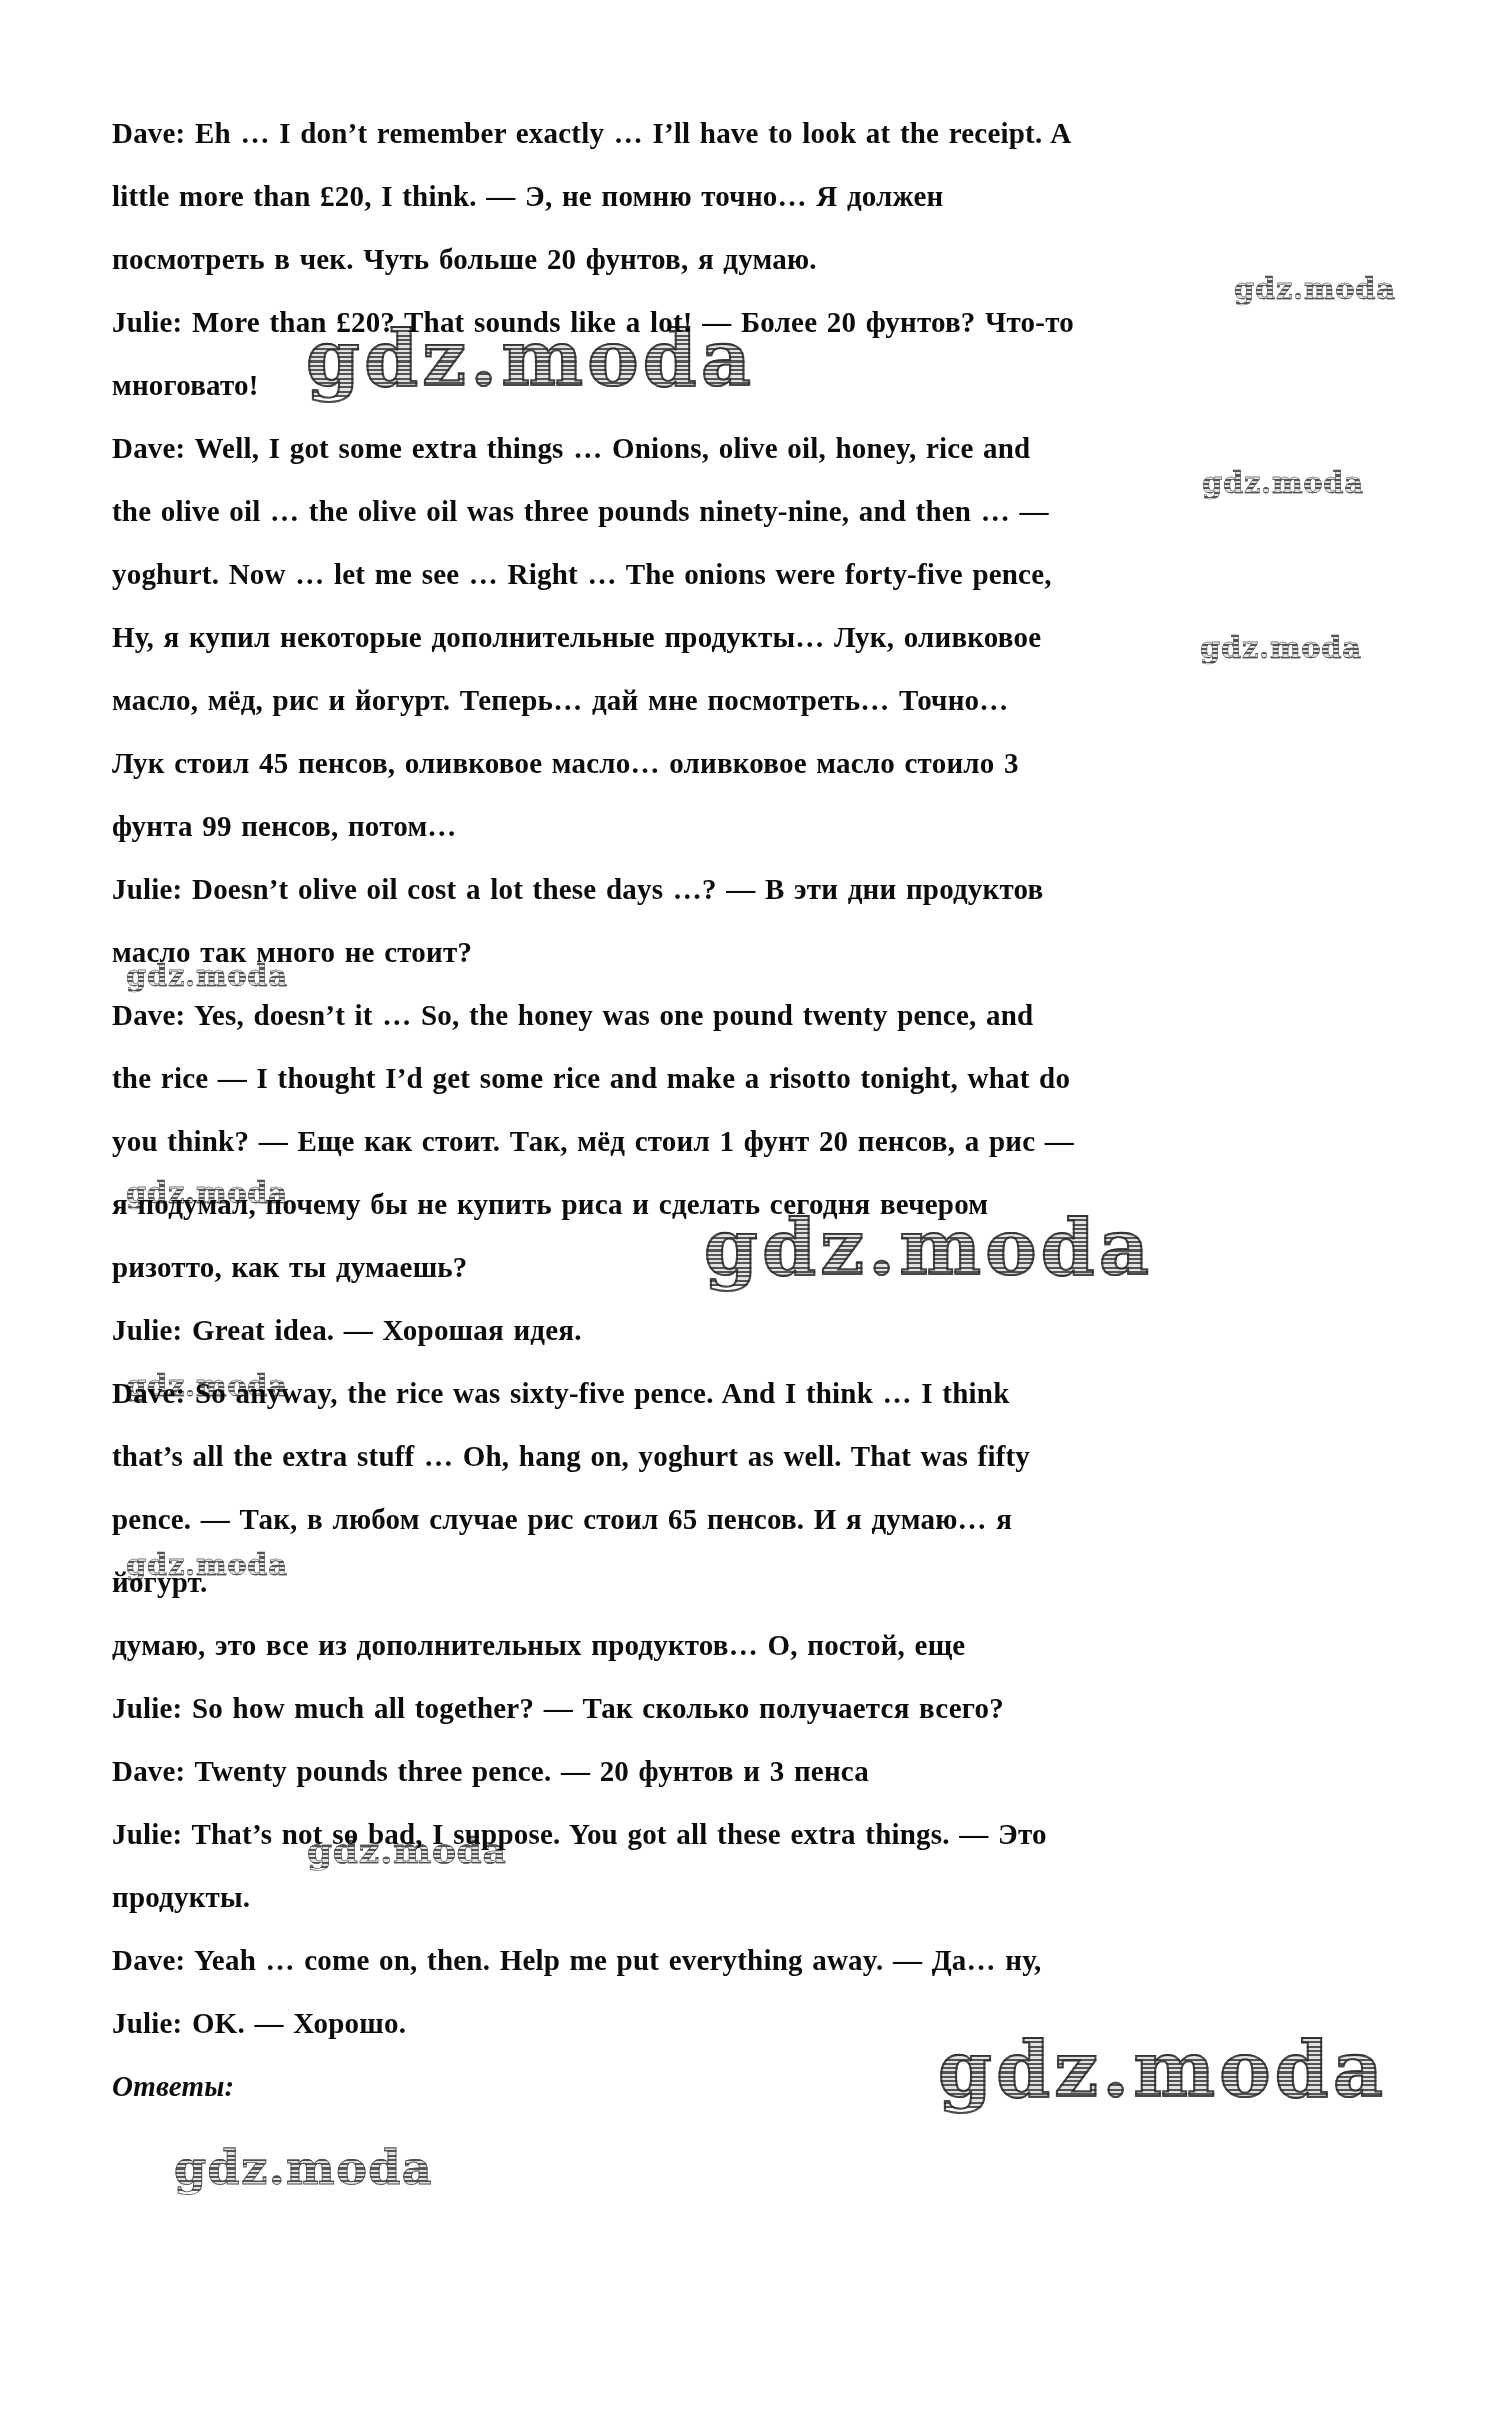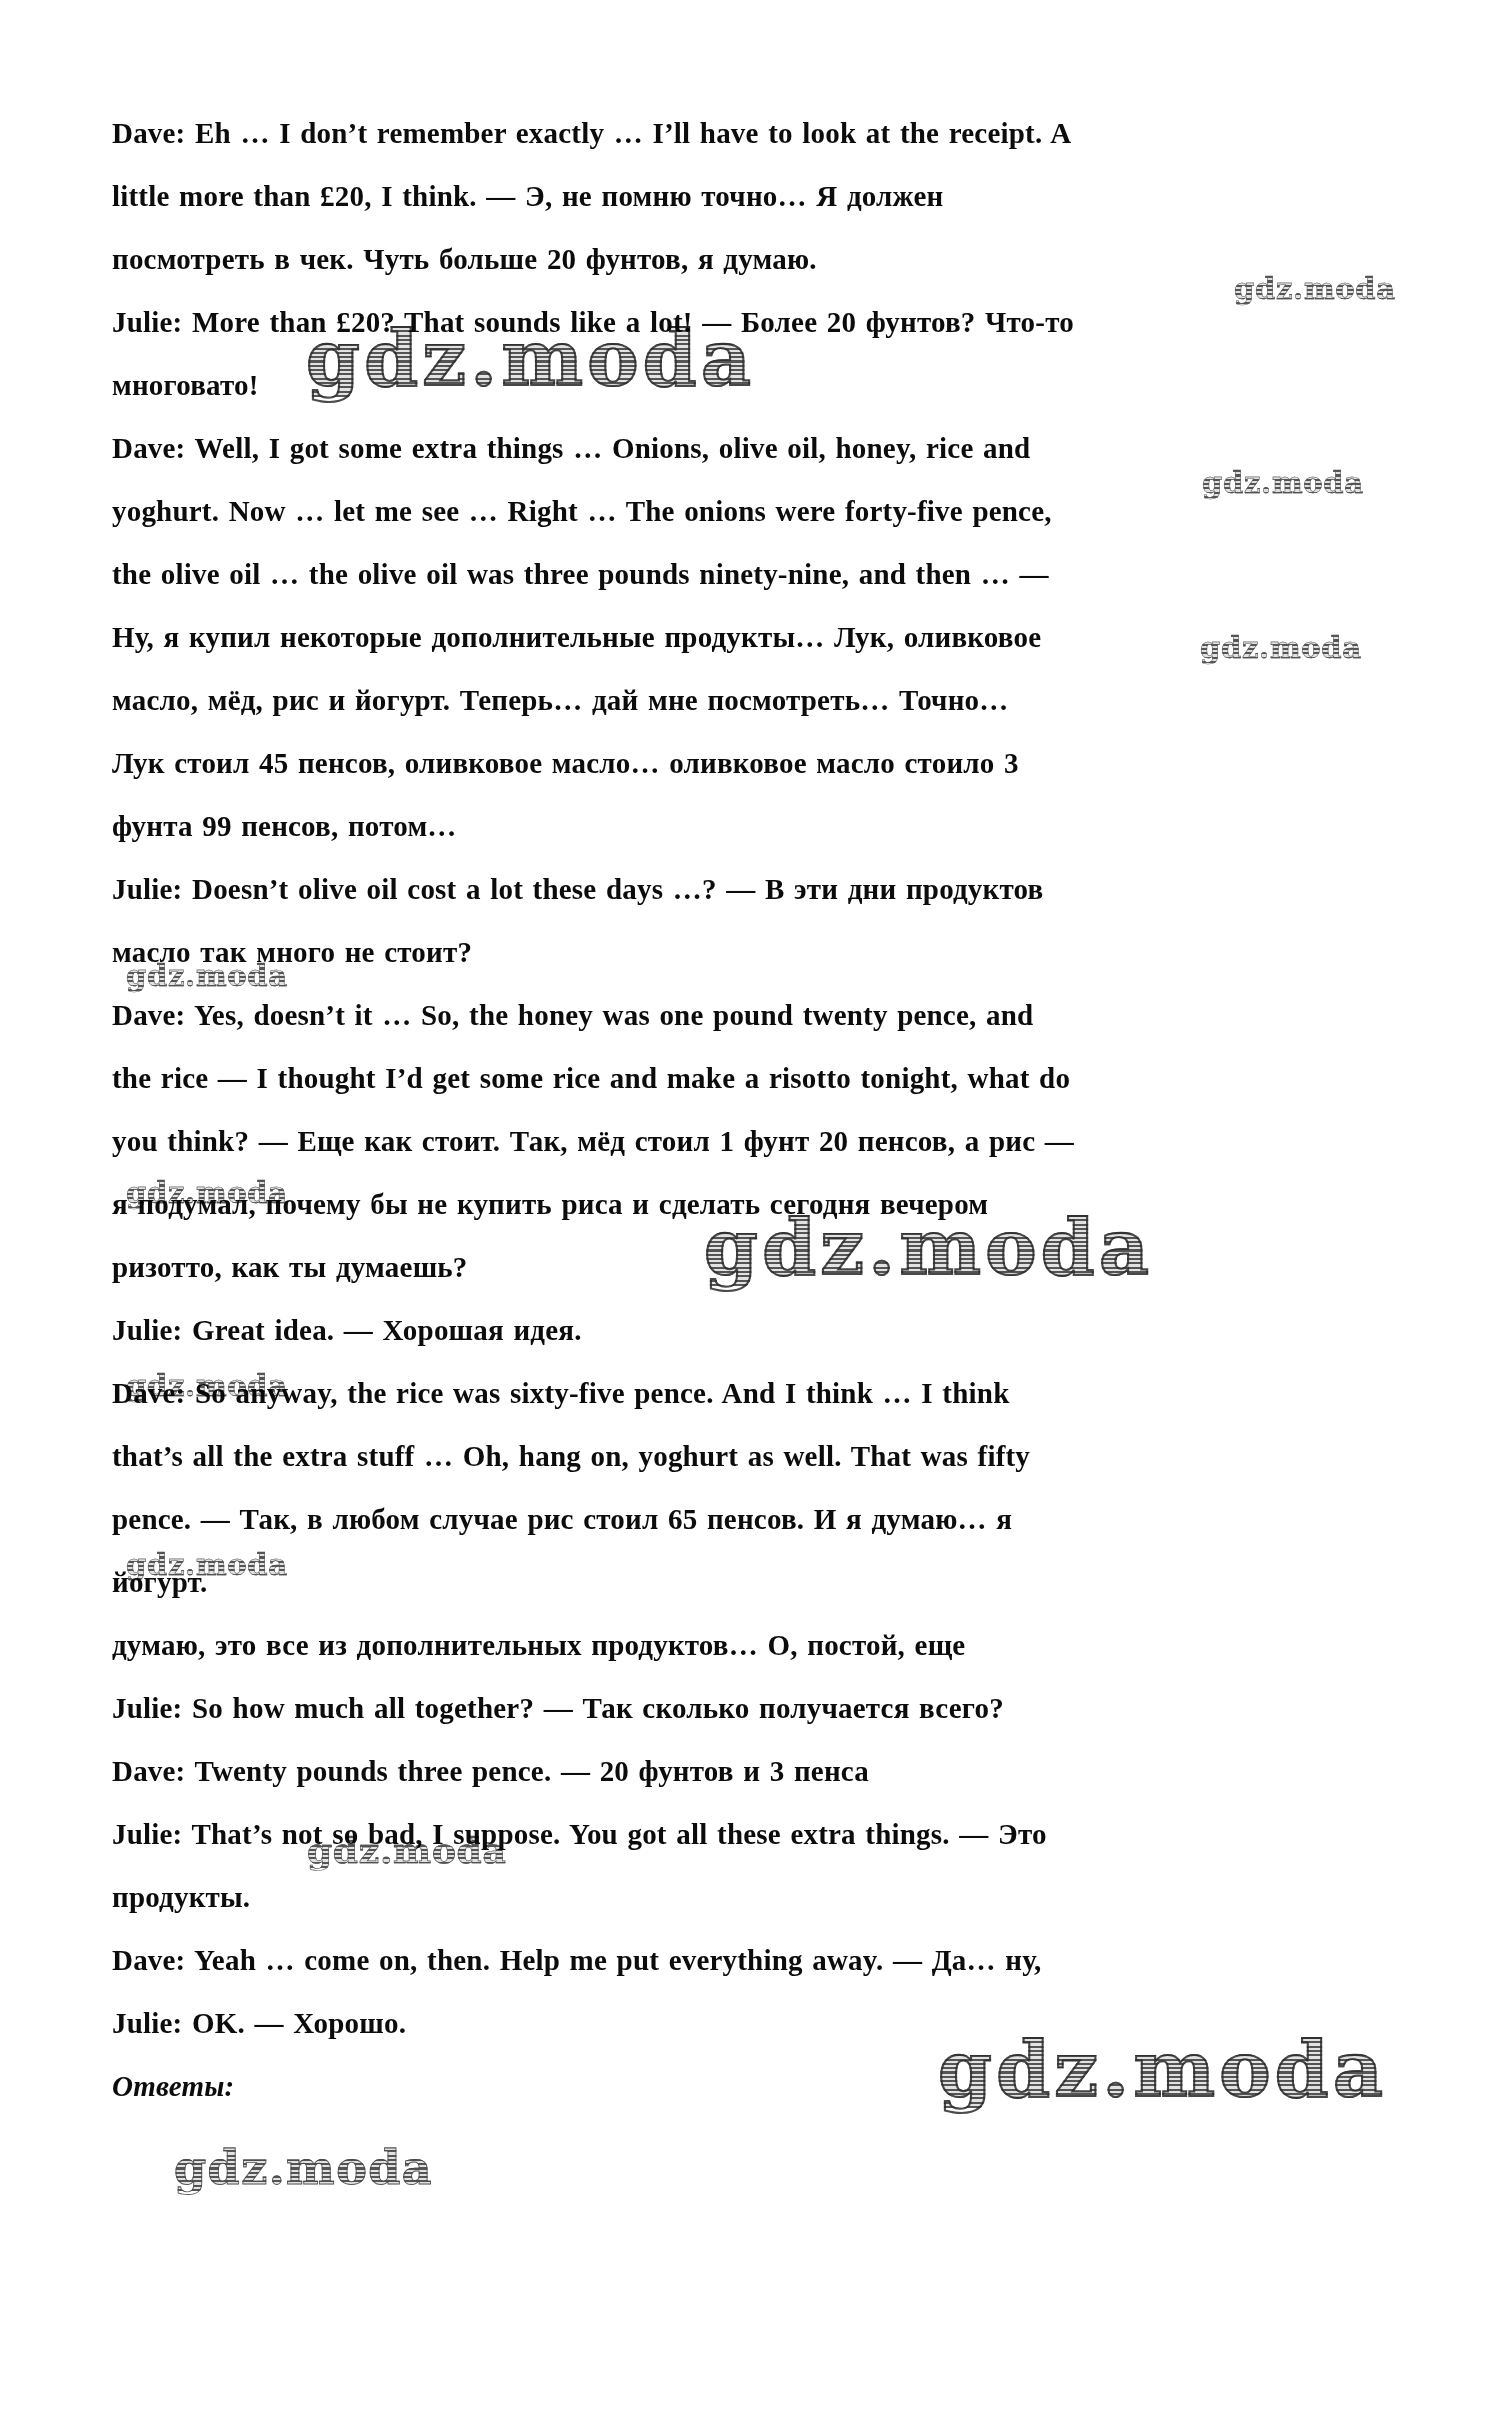--- a/index.html
+++ b/index.html
@@ -98,22 +98,22 @@
 
 <div class="page">
 
   <div class="textblock">
     <div class="ln">Dave: Eh … I don’t remember exactly … I’ll have to look at the receipt. A</div>
     <div class="ln">little more than £20, I think. — Э, не помню точно… Я должен</div>
     <div class="ln">посмотреть в чек. Чуть больше 20 фунтов, я думаю.</div>
     <div class="ln">Julie: More than £20? That sounds like a lot! — Более 20 фунтов? Что-то</div>
     <div class="ln">многовато!</div>
     <div class="ln">Dave: Well, I got some extra things … Onions, olive oil, honey, rice and</div>
+    <div class="ln">the olive oil … the olive oil was three pounds ninety-nine, and then … —</div>
     <div class="ln">yoghurt. Now … let me see … Right … The onions were forty-five pence,</div>
-    <div class="ln">the olive oil … the olive oil was three pounds ninety-nine, and then … —</div>
     <div class="ln">Ну, я купил некоторые дополнительные продукты… Лук, оливковое</div>
     <div class="ln">масло, мёд, рис и йогурт. Теперь… дай мне посмотреть… Точно…</div>
     <div class="ln">Лук стоил 45 пенсов, оливковое масло… оливковое масло стоило 3</div>
     <div class="ln">фунта 99 пенсов, потом…</div>
     <div class="ln">Julie: Doesn’t olive oil cost a lot these days …? — В эти дни продуктов</div>
     <div class="ln">масло так много не стоит?</div>
     <div class="ln">Dave: Yes, doesn’t it … So, the honey was one pound twenty pence, and</div>
     <div class="ln">the rice — I thought I’d get some rice and make a risotto tonight, what do</div>
     <div class="ln">you think? — Еще как стоит. Так, мёд стоил 1 фунт 20 пенсов, а рис —</div>
     <div class="ln">я подумал, почему бы не купить риса и сделать сегодня вечером</div>

